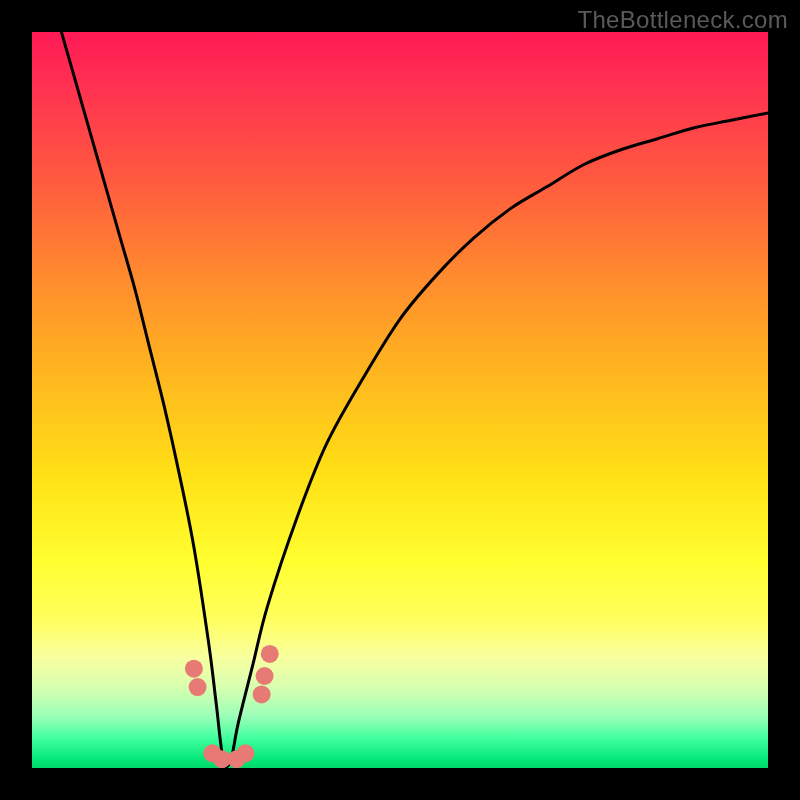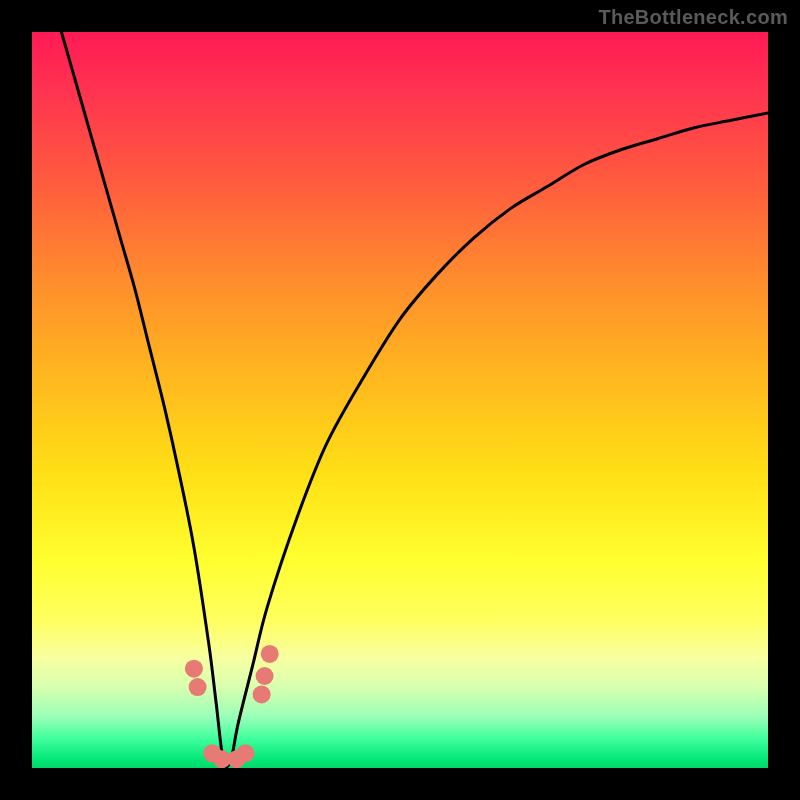--- a/index.html
+++ b/index.html
@@ -43,22 +43,22 @@
       #40ff9d 96%,
       #00e676 99%,
       #00d868 100%
     );
   }
   .watermark {
     position: absolute;
     top: 6px;
     right: 12px;
     color: #5a5a5a;
-    font-size: 20px;
-    font-weight: 700;
+    font-size: 24px;
+    font-weight: 400;
     letter-spacing: 0.3px;
     user-select: none;
   }
   svg.curve {
     position: absolute;
     inset: 0;
   }
   .marker {
     fill: #e77a74;
   }

